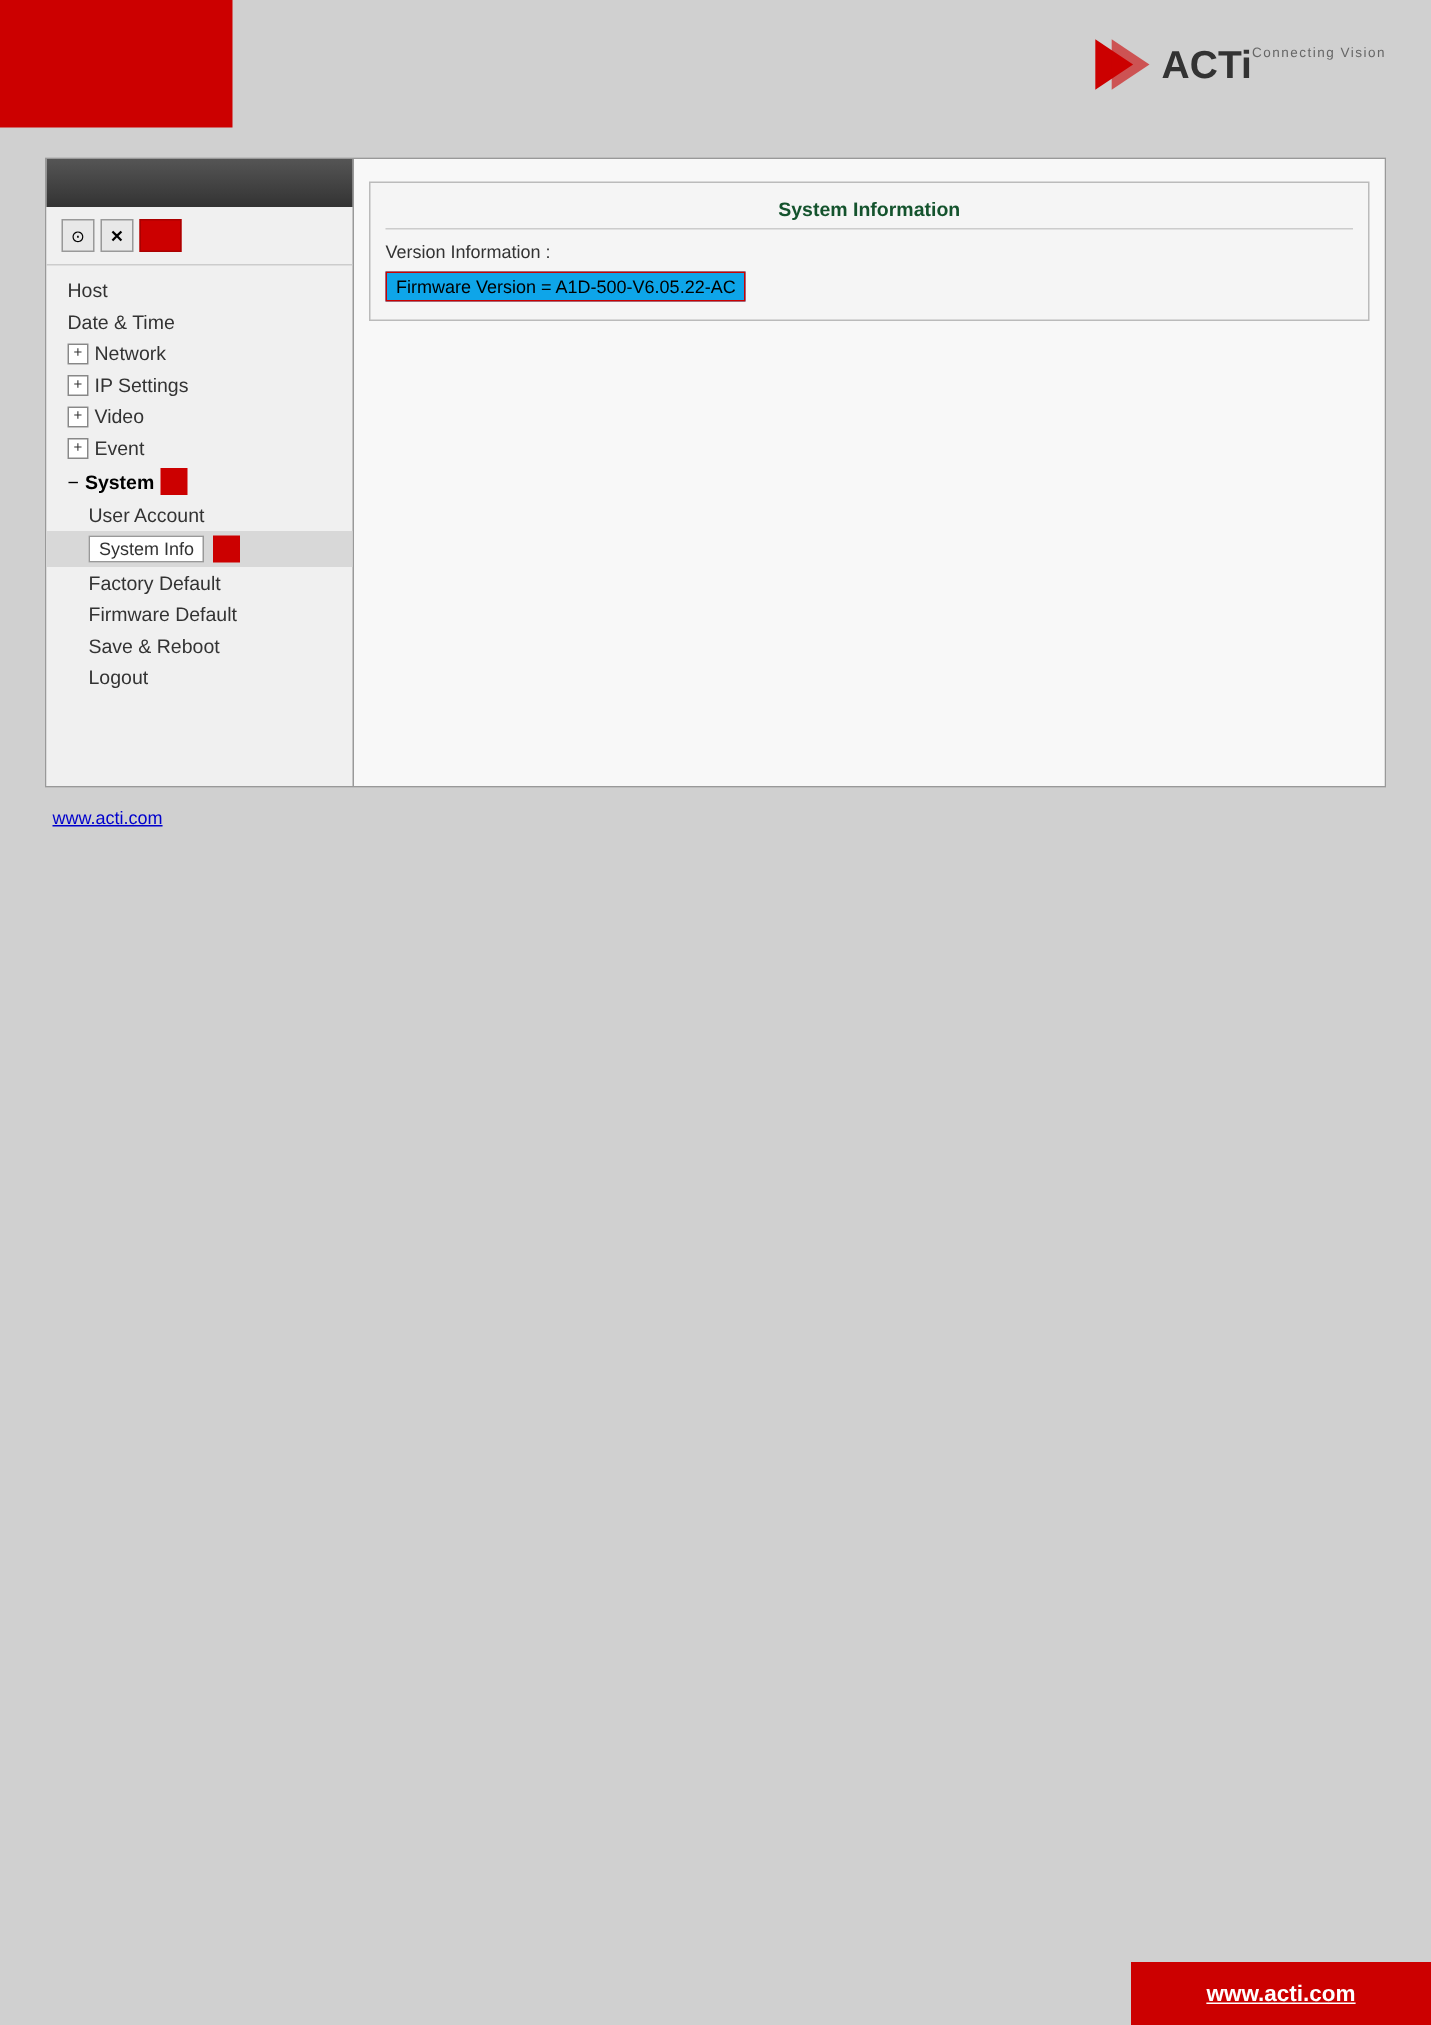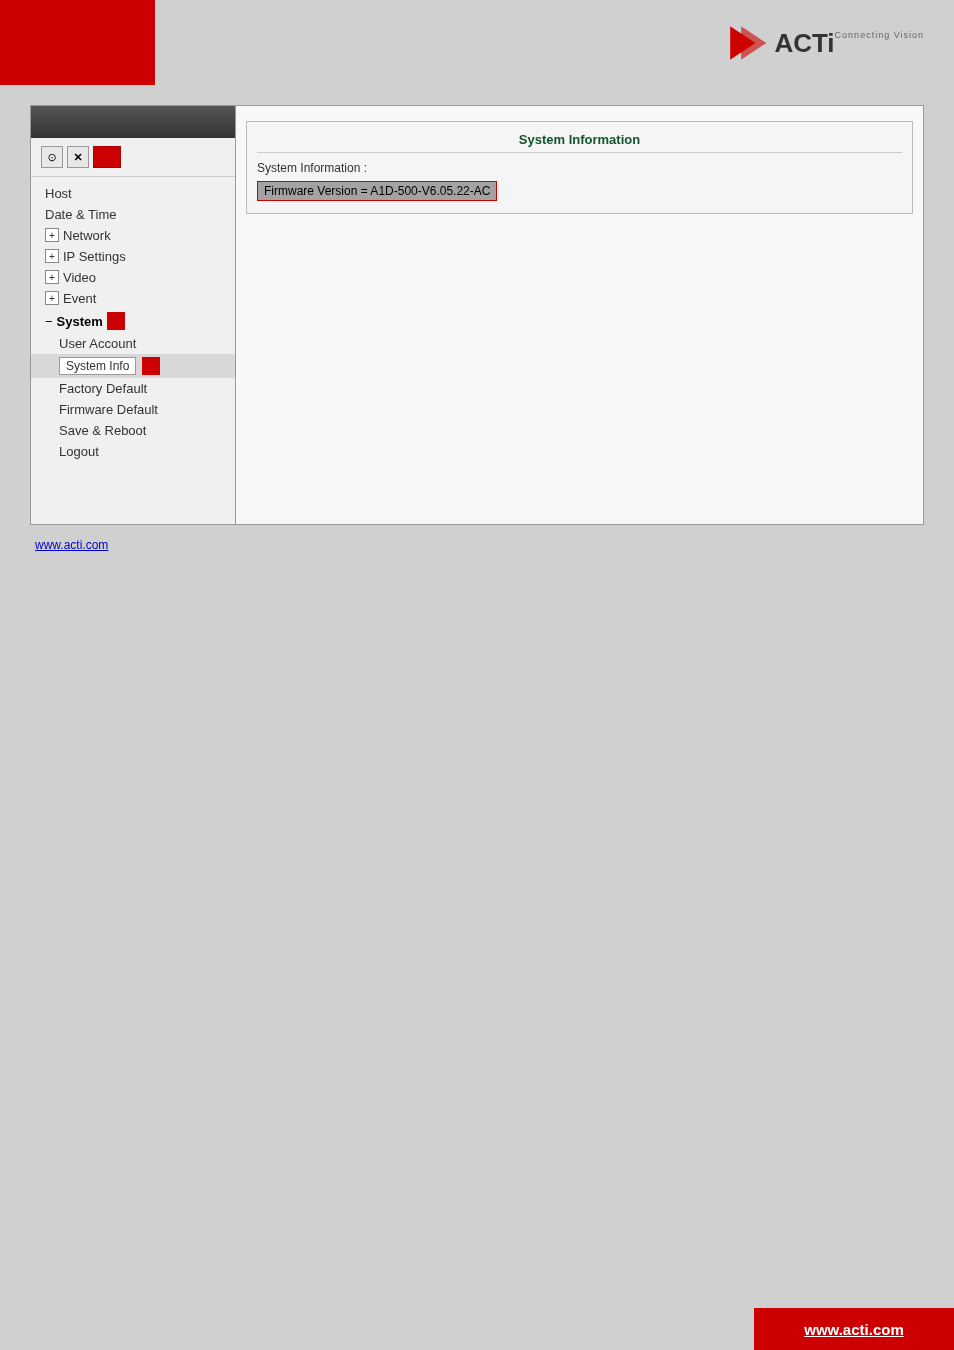--- a/index.html
+++ b/index.html
@@ -114,20 +114,21 @@
 
     .nav-items {
       padding: 6px 0;
     }
 
     .nav-item {
       padding: 3px 10px 3px 14px;
       cursor: pointer;
       color: #333;
       display: flex;
+      align-items: center;
       gap: 4px;
     }
 
     .nav-item .expand-icon {
       width: 14px;
       height: 14px;
       border: 1px solid #888;
       display: inline-flex;
       align-items: center;
       justify-content: center;
@@ -206,21 +207,21 @@
     }
 
     .info-label {
       font-size: 12px;
       color: #333;
       margin-bottom: 6px;
     }
 
     .firmware-box {
       border: 1px solid #cc0000;
-      background: #a3a3a3;
+      background: #0ea5e9;
       padding: 2px 6px;
       font-size: 12px;
       display: inline-block;
       margin-bottom: 2px;
     }
 
     .mac-text {
       font-size: 12px;
       color: #333;
       padding-left: 2px;
@@ -345,21 +346,21 @@
           <span>Logout</span>
         </div>
       </div>
     </div>
 
     <div class="right-panel">
 
       <div class="panel-content">
         <div class="info-section">
           <div class="info-section-title">System Information</div>
-          <div class="info-label">System Information :</div>
+          <div class="info-label">Version Information :</div>
           <div class="firmware-box">Firmware Version = A1D-500-V6.05.22-AC</div>
         </div>
       </div>
     </div>
 
   </div>
 
   <div class="underline-link">
     <a href="#">www.acti.com</a>
   </div>

